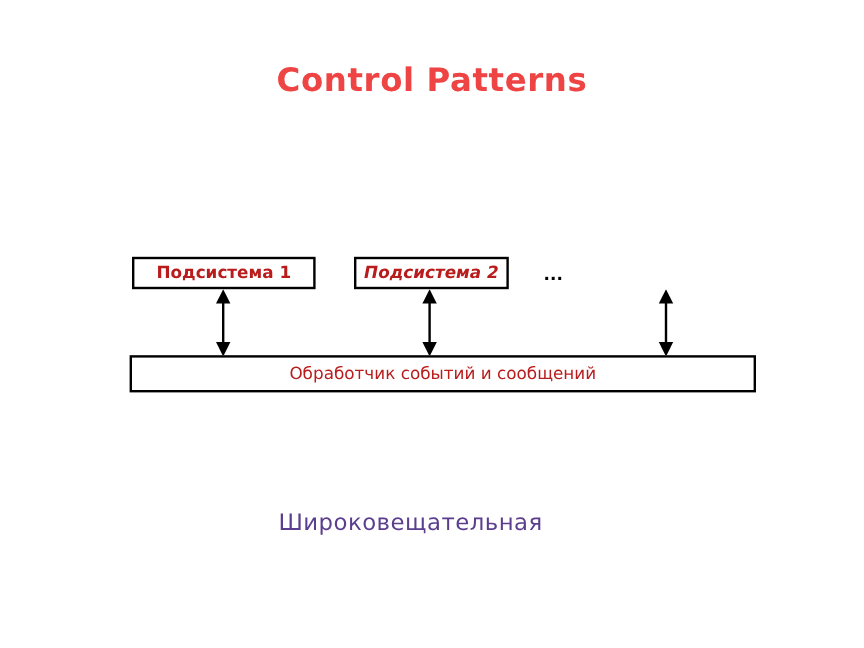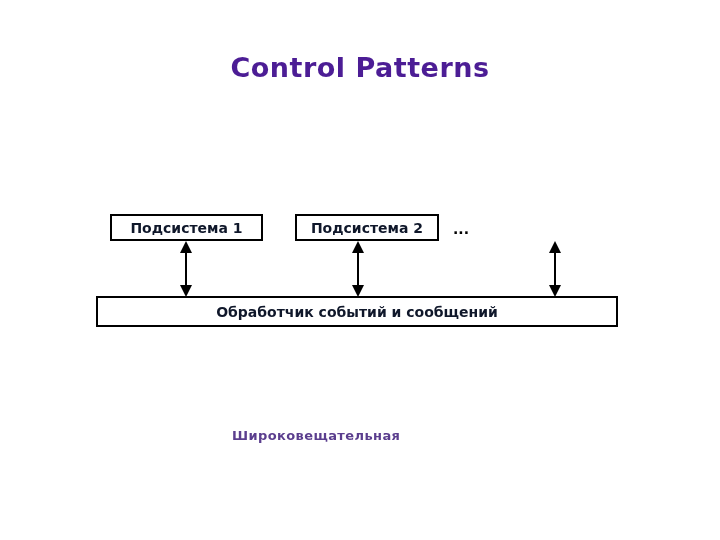--- a/index.html
+++ b/index.html
@@ -27,21 +27,21 @@
   
   .slide-title {
     position: absolute;
     left: 0;
     top: 52px;
     width: 720px;
     text-align: center;
     font-family: "DejaVu Sans", "Liberation Sans", sans-serif;
     font-size: 27px;
     font-weight: bold;
-    color: #4c1d95;
+    color: #ef4444;
     letter-spacing: 0.5px;
     white-space: nowrap;
     line-height: 32px;
   }
 
   
   #diagram {
     position: absolute;
     left: 0;
     top: 0;
@@ -51,47 +51,47 @@
 
   .node-box {
     position: absolute;
     box-sizing: border-box;
     background: #ffffff;
     border: 2px solid #000000;
     display: flex;
     align-items: center;
     justify-content: center;
     font-family: "DejaVu Sans", "Liberation Sans", sans-serif;
-    color: #0f172a;
+    color: #b91c1c;
     white-space: nowrap;
     overflow: hidden;
   }
 
   .subsystem-box {
     top: 214px;
     height: 27px;
     font-size: 14px;
     font-weight: bold;
   }
 
   #box-sub1 { left: 110px; width: 153px; }
-  #box-sub2 { left: 295px; width: 144px; }
+  #box-sub2 { left: 295px; width: 129px; font-style: italic; }
   #box-subN { left: 482px; width: 148px; }
 
   .subsystem-label .ital {
     font-style: italic;
   }
 
   #box-handler {
-    left: 96px;
+    left: 108px;
     top: 296px;
     width: 522px;
     height: 31px;
     font-size: 14px;
-    font-weight: bold;
+    font-weight: normal;
   }
 
   .ellipsis {
     position: absolute;
     left: 446px;
     top: 221px;
     width: 30px;
     text-align: center;
     font-family: "DejaVu Sans", "Liberation Sans", sans-serif;
     font-size: 14px;
@@ -111,22 +111,22 @@
   #arrow-2 { left: 349px; }
   #arrow-3 { left: 546px; }
 
   
   .caption {
     position: absolute;
     left: 232px;
     top: 424px;
     width: 300px;
     font-family: "DejaVu Sans", "Liberation Sans", sans-serif;
-    font-size: 13px;
-    font-weight: bold;
+    font-size: 19px;
+    font-weight: normal;
     color: #5B3E8E;
     line-height: 24px;
     letter-spacing: 0.4px;
   }
   .caption .cap-line { display: block; }
 </style>
 </head>
 <body>
 
 <div id="slide">

